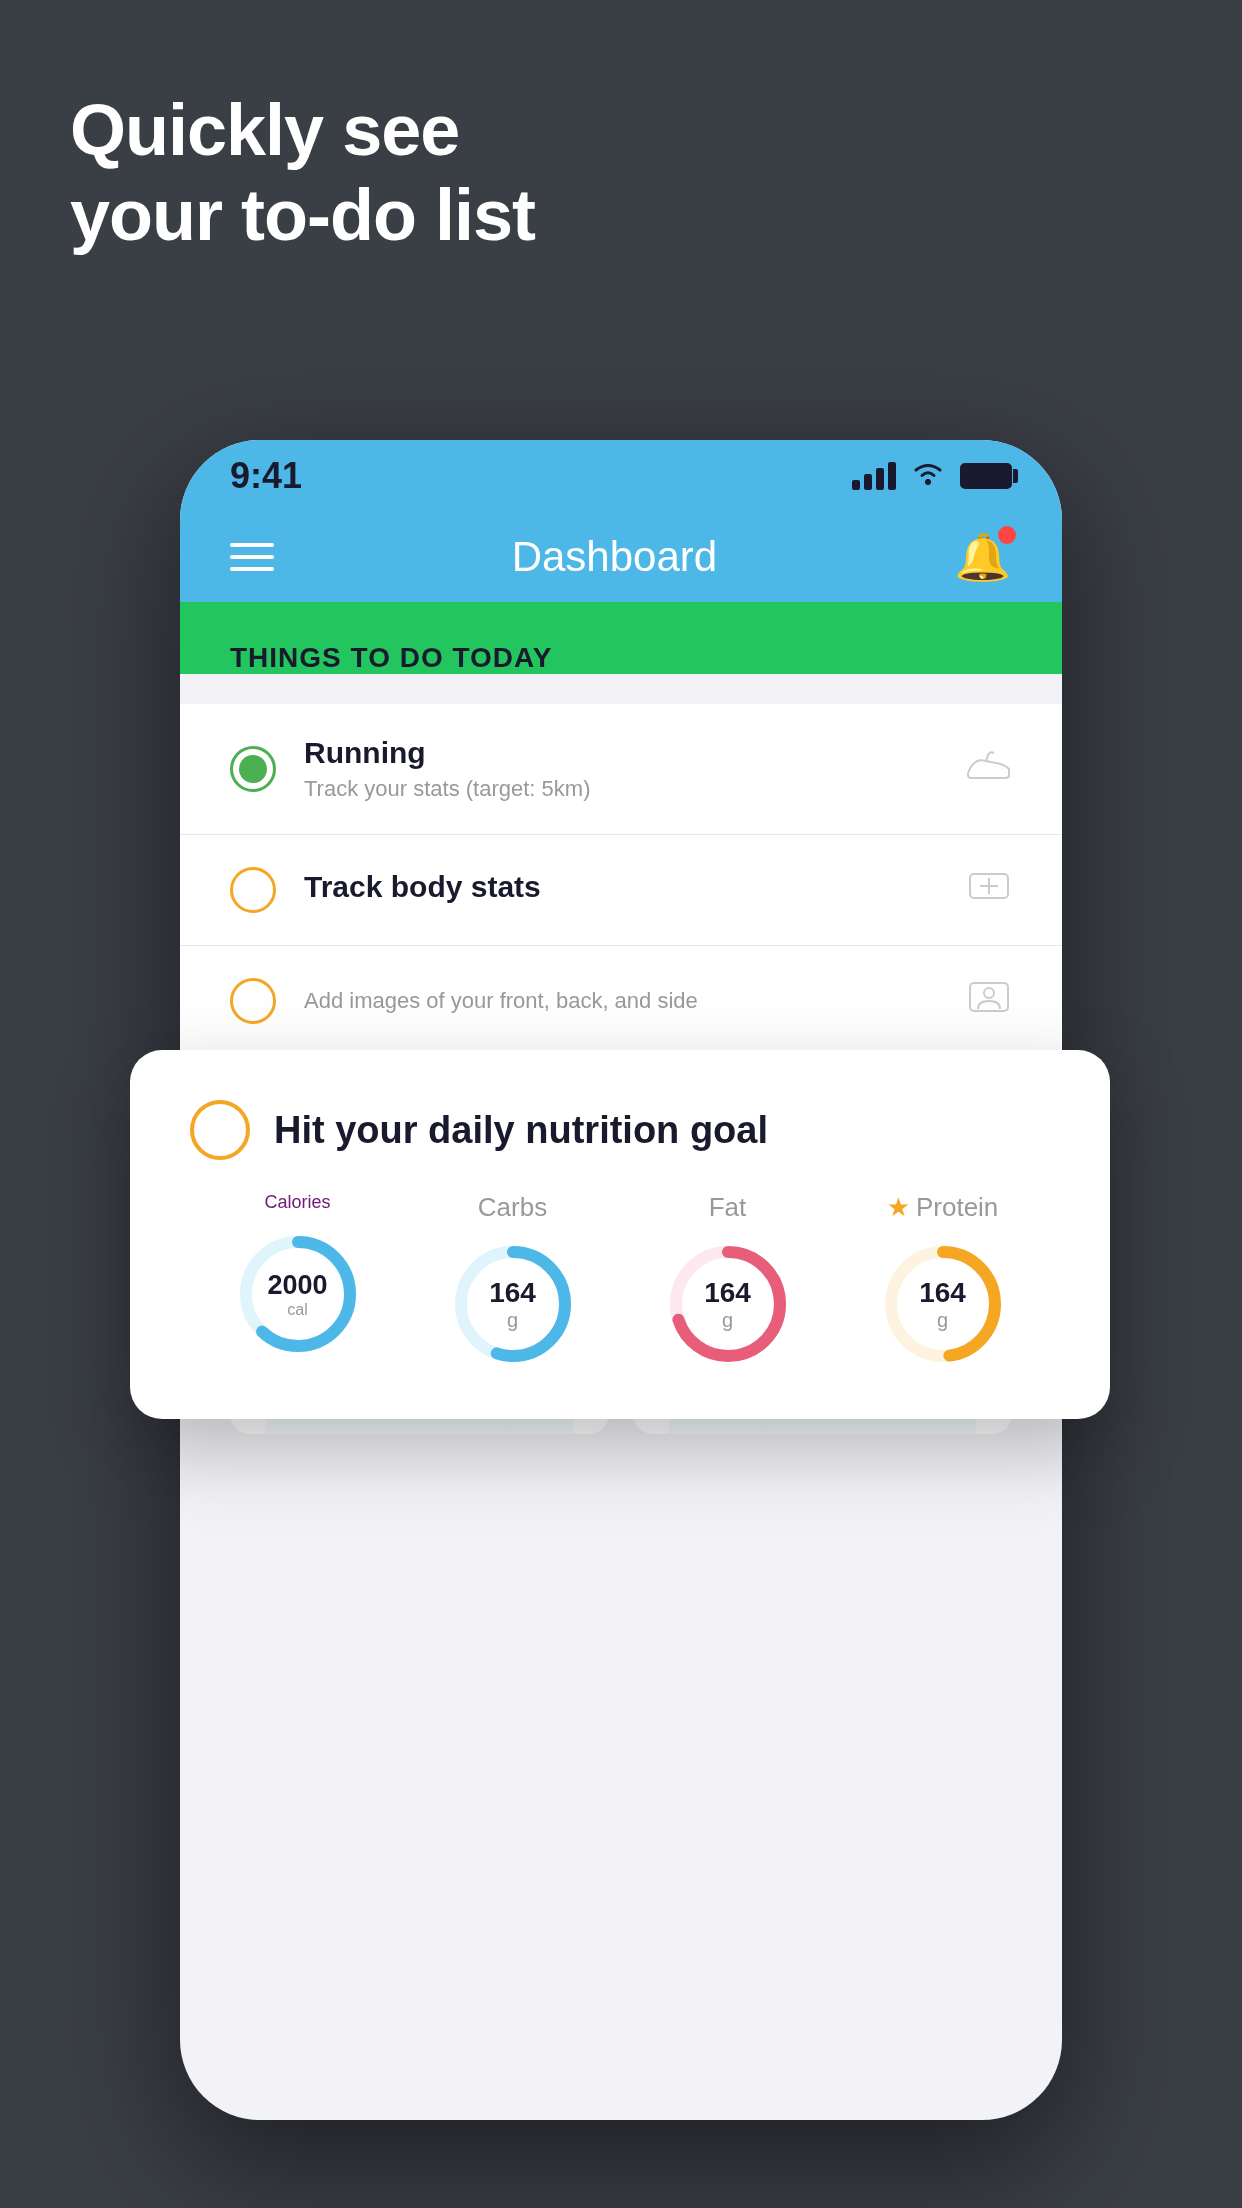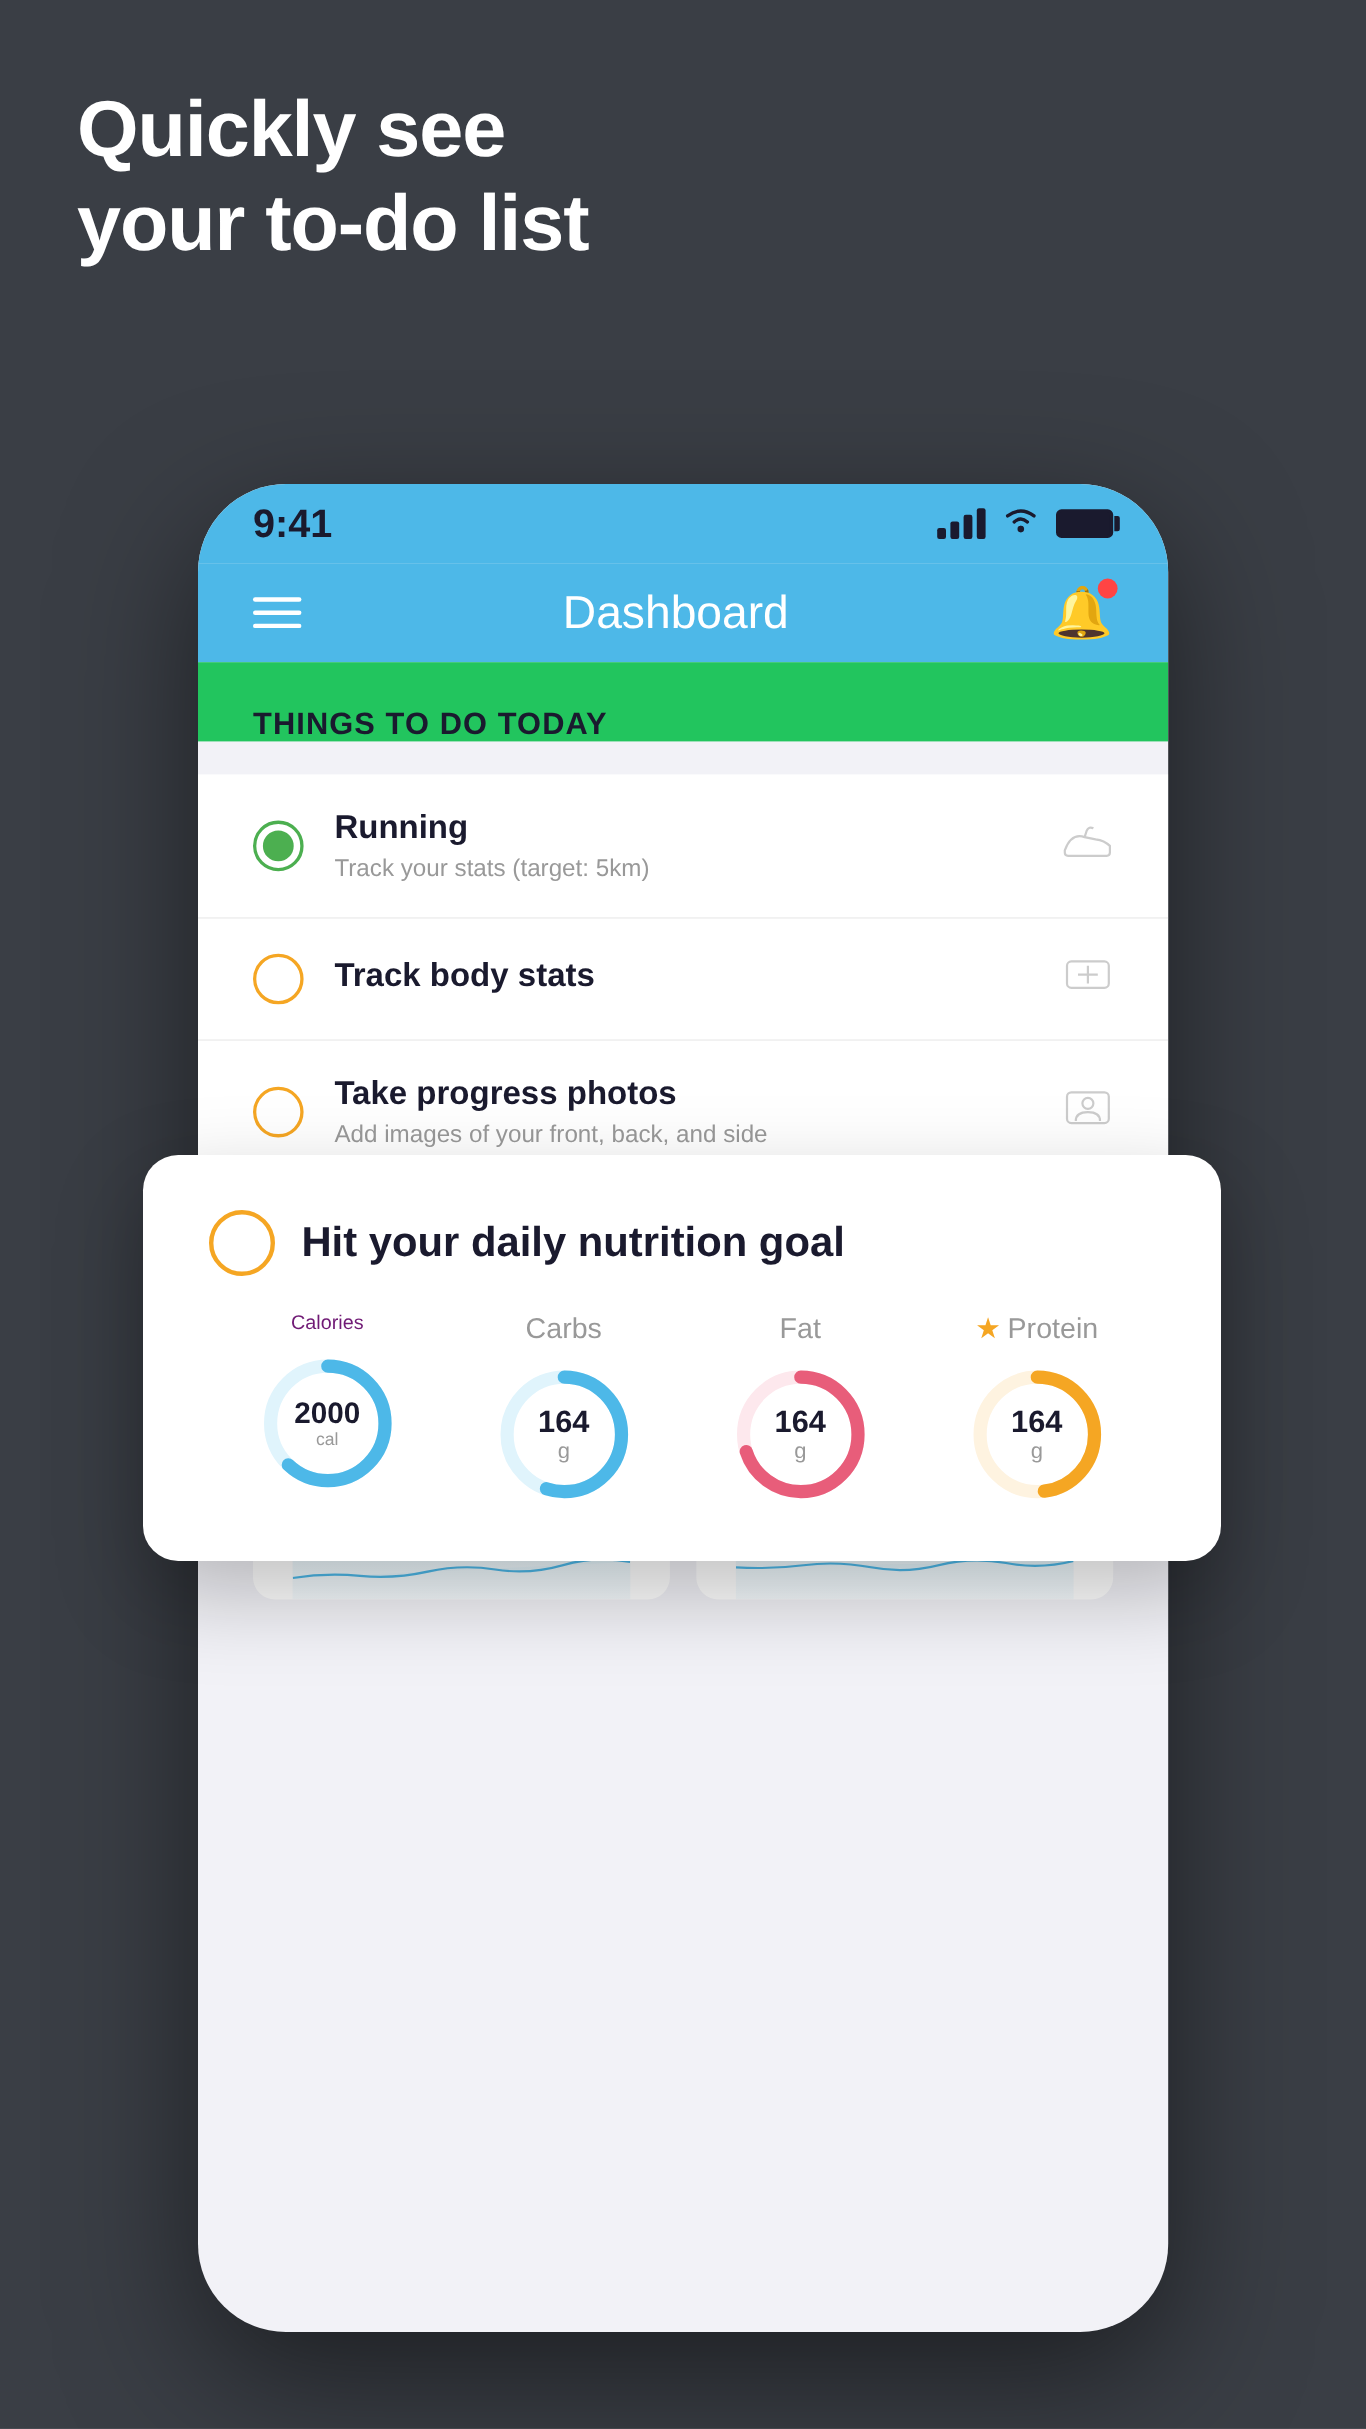--- a/index.html
+++ b/index.html
@@ -16,21 +16,21 @@
     
     .bg {
       position: absolute;
       top: 0; left: 0; right: 0; bottom: 0;
       background: #3a3e45;
     }
 
     
     .hero-text {
       position: absolute;
-      top: 76px;
+      top: 88px;
       left: 70px;
       color: #ffffff;
       font-size: 72px;
       font-weight: 800;
       line-height: 1.18;
       letter-spacing: -1px;
     }
 
     
     .phone {
@@ -369,21 +369,20 @@
           <rect x="4" y="6" width="38" height="24" rx="4" stroke="#ccc" stroke-width="2" fill="none"></rect>
           <line x1="14" y1="18" x2="32" y2="18" stroke="#ccc" stroke-width="2"></line>
           <line x1="23" y1="10" x2="23" y2="26" stroke="#ccc" stroke-width="2"></line>
         </svg>
       </span>
     </div>
 
     <div class="todo-item">
       <div class="todo-circle yellow"></div>
       <div class="todo-text">
-        <div class="todo-title">Take progress photos</div>
         <div class="todo-subtitle">Add images of your front, back, and side</div>
       </div>
       <span class="todo-icon">
         <svg width="46" height="36" viewBox="0 0 46 36" fill="none">
           <rect x="4" y="4" width="38" height="28" rx="4" stroke="#ccc" stroke-width="2" fill="none"></rect>
           <circle cx="23" cy="14" r="5" stroke="#ccc" stroke-width="2" fill="none"></circle>
           <path d="M12 30 Q12 22 23 22 Q34 22 34 30" stroke="#ccc" stroke-width="2" fill="none"></path>
         </svg>
       </span>
     </div>

